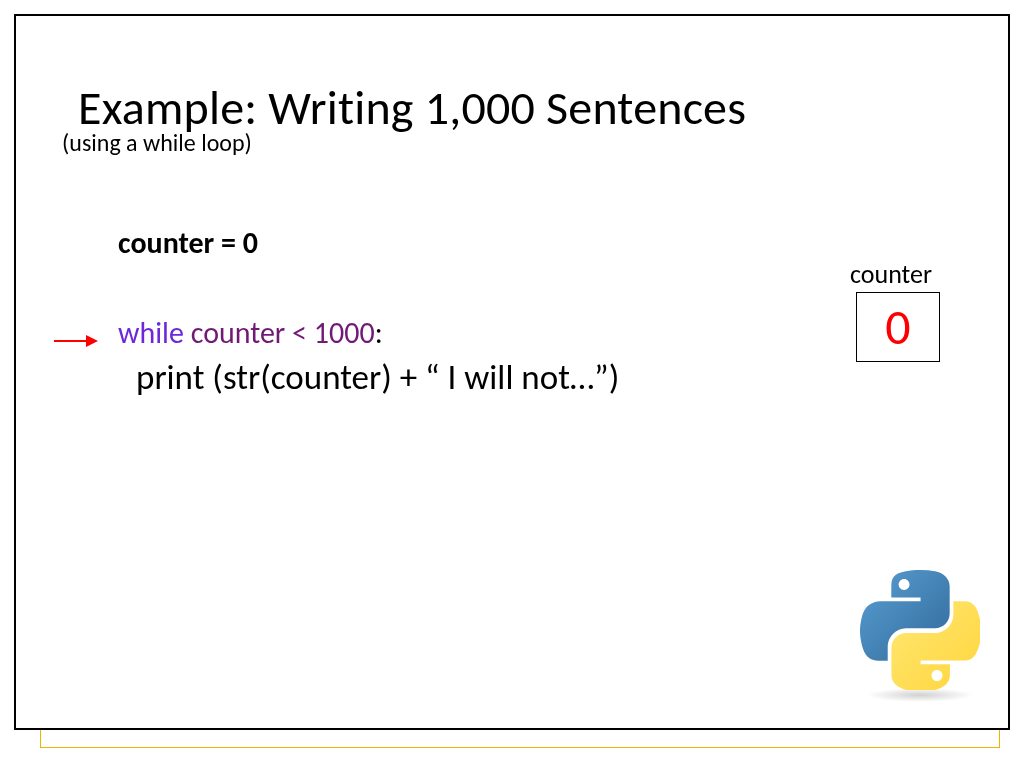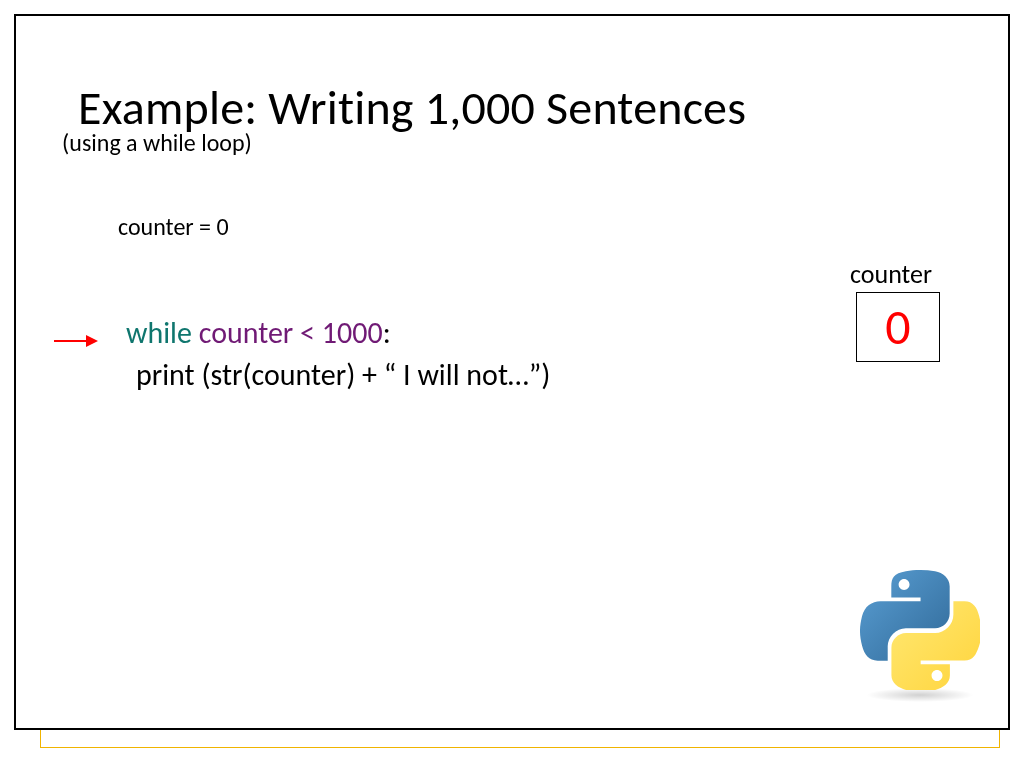--- a/index.html
+++ b/index.html
@@ -28,23 +28,24 @@
     }
     .subtitle {
       position: absolute;
       left: 62px; top: 128px;
       font-size: 24px;
       font-weight: 400;
       color: #000;
     }
     .code-line1 {
       position: absolute;
-      left: 118px; top: 212px;
-      font-size: 24px;
+      left: 118px; top: 224px;
+      font-size: 30px;
       color: #000;
+      font-weight: bold;
     }
     .arrow {
       position: absolute;
       left: 54px; top: 330px;
       color: #ff0000;
     }
     .arrow-line {
       display: inline-block;
       width: 34px; height: 2px;
       background: #ff0000;
@@ -57,27 +58,27 @@
       border-bottom: 6px solid transparent;
       border-left: 12px solid #ff0000;
       vertical-align: middle;
       margin-left: -2px;
     }
     .code-line2 {
       position: absolute;
       left: 118px; top: 314px;
       font-size: 30px;
     }
-    .kw { color: #0f766e; margin-left: 8px; }
+    .kw { color: #6d28d9; }
     .cond { color: #701a75; }
     .plain { color: #000; }
     .code-line3 {
       position: absolute;
       left: 136px; top: 356px;
-      font-size: 30px;
+      font-size: 35px;
       color: #000;
     }
     .counter-label {
       position: absolute;
       left: 850px; top: 258px;
       font-size: 26px;
       color: #000;
     }
     .counter-box {
       position: absolute;

